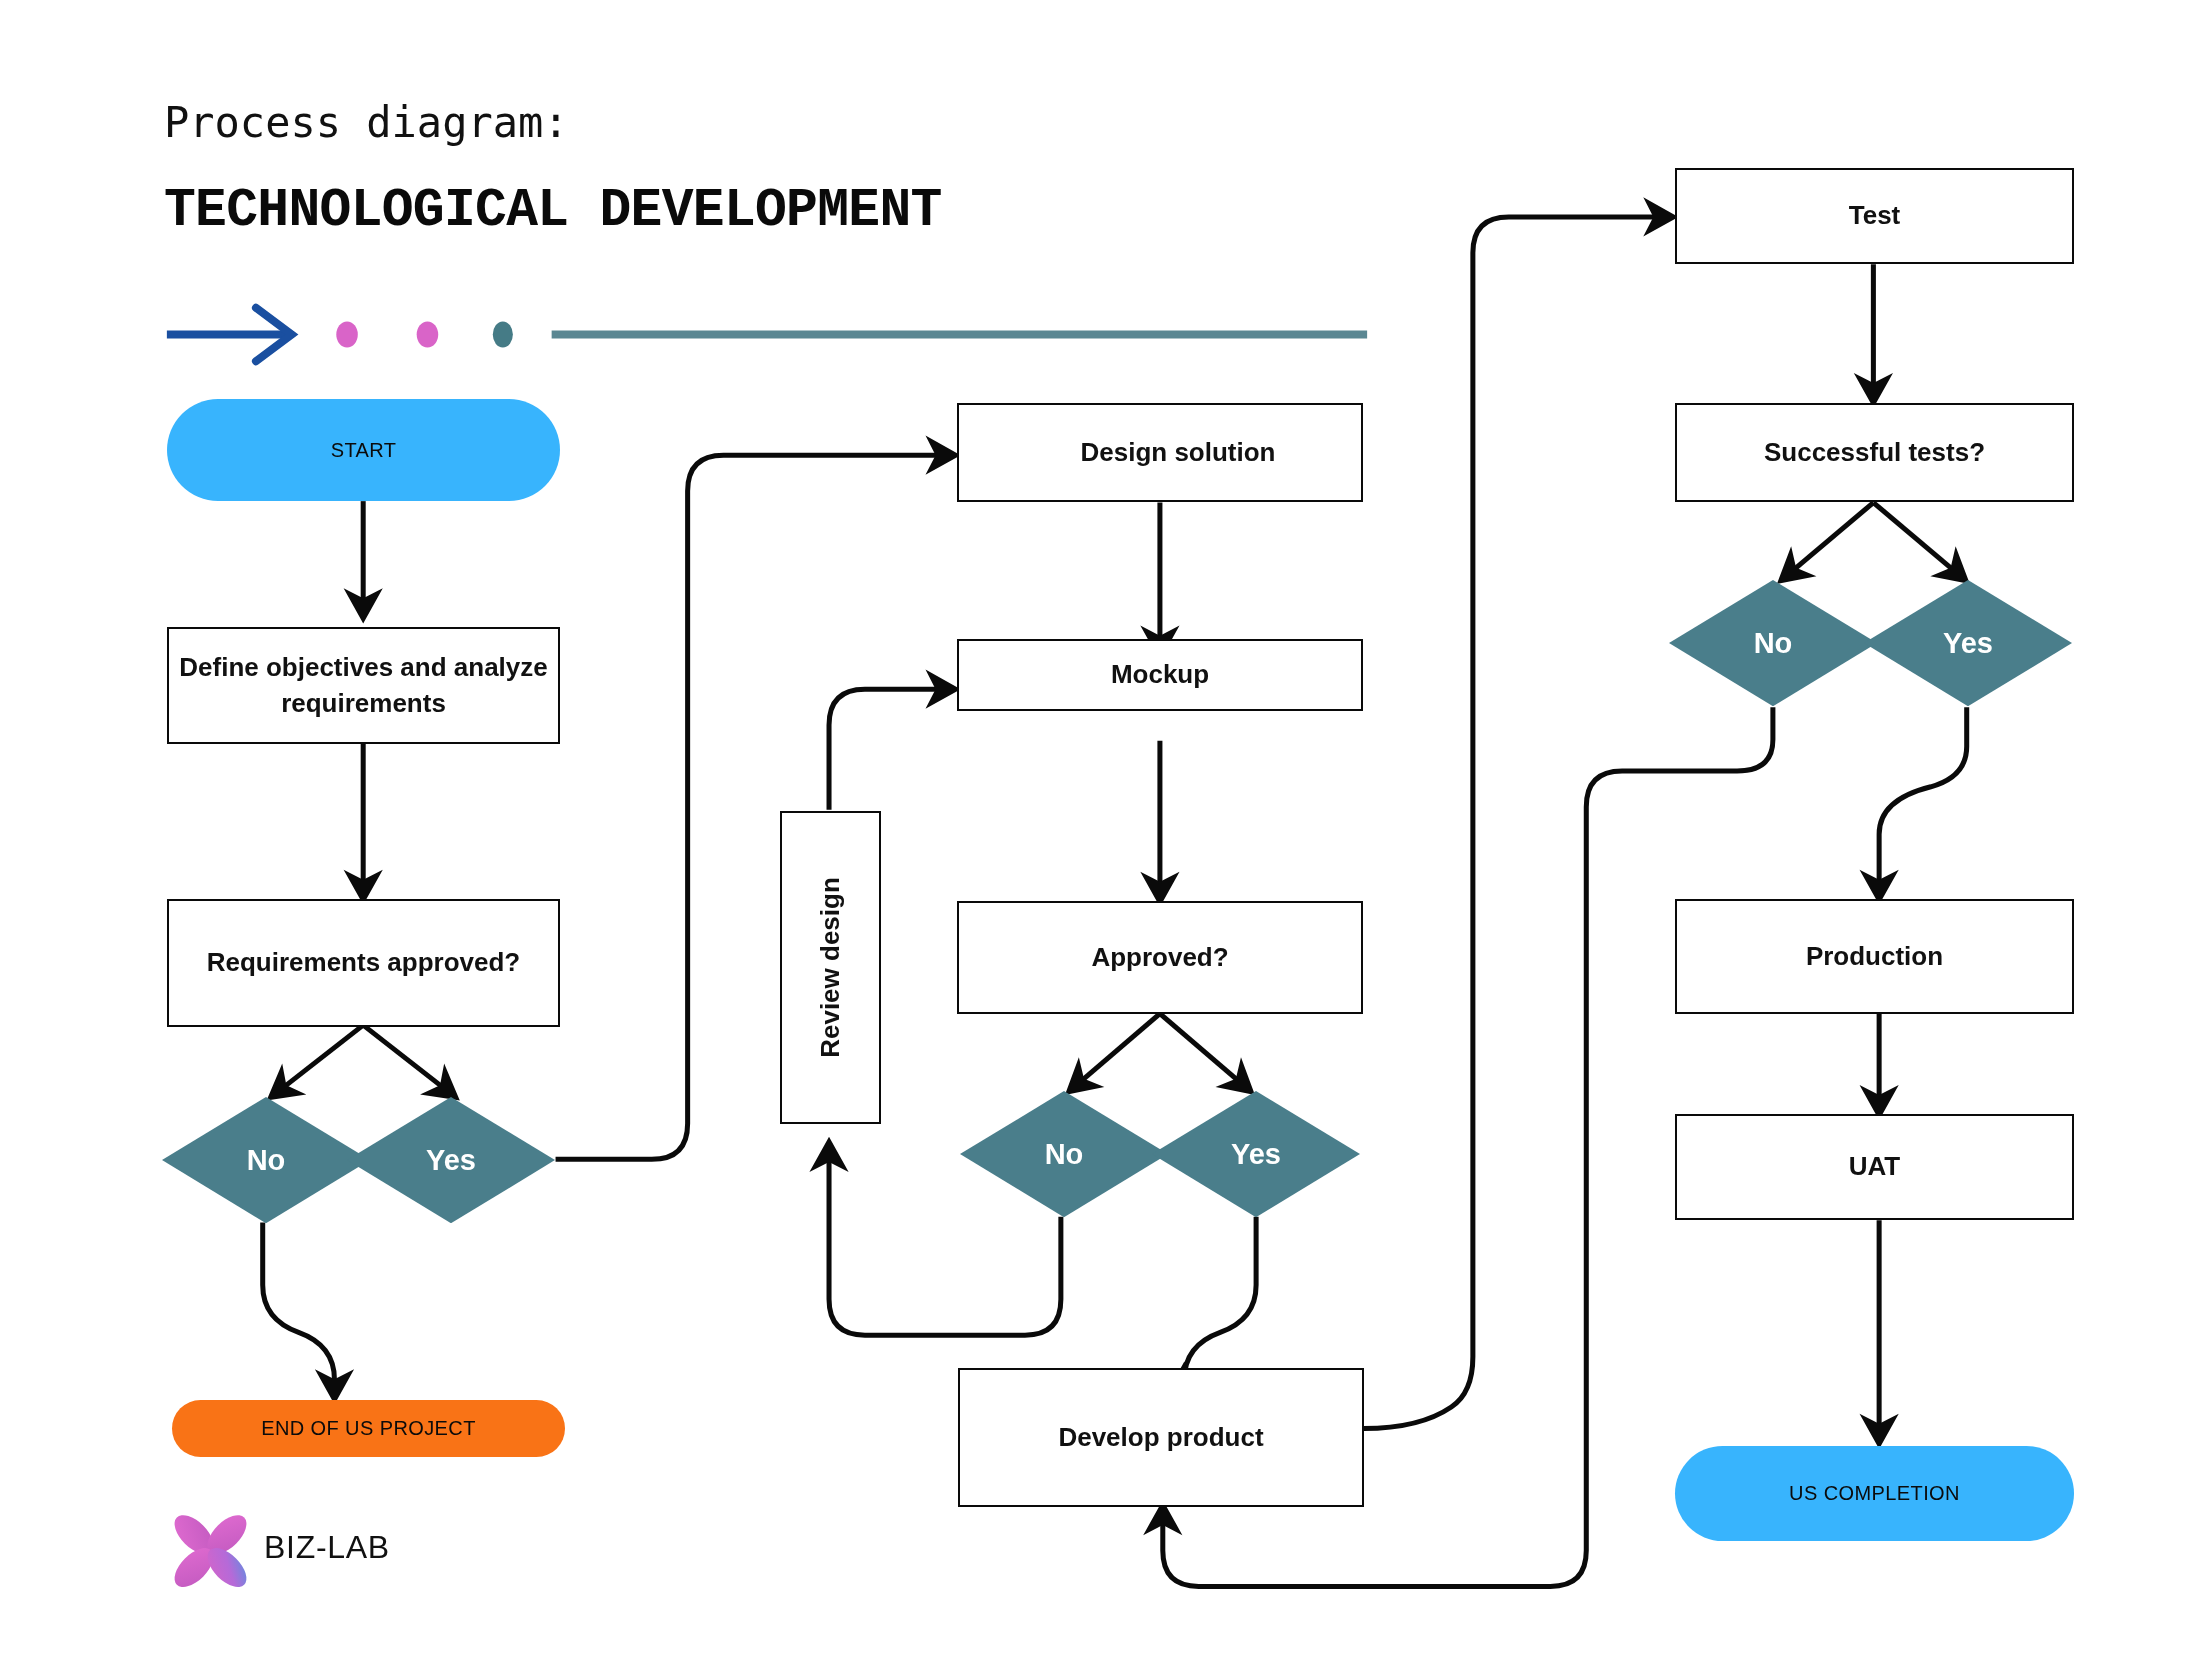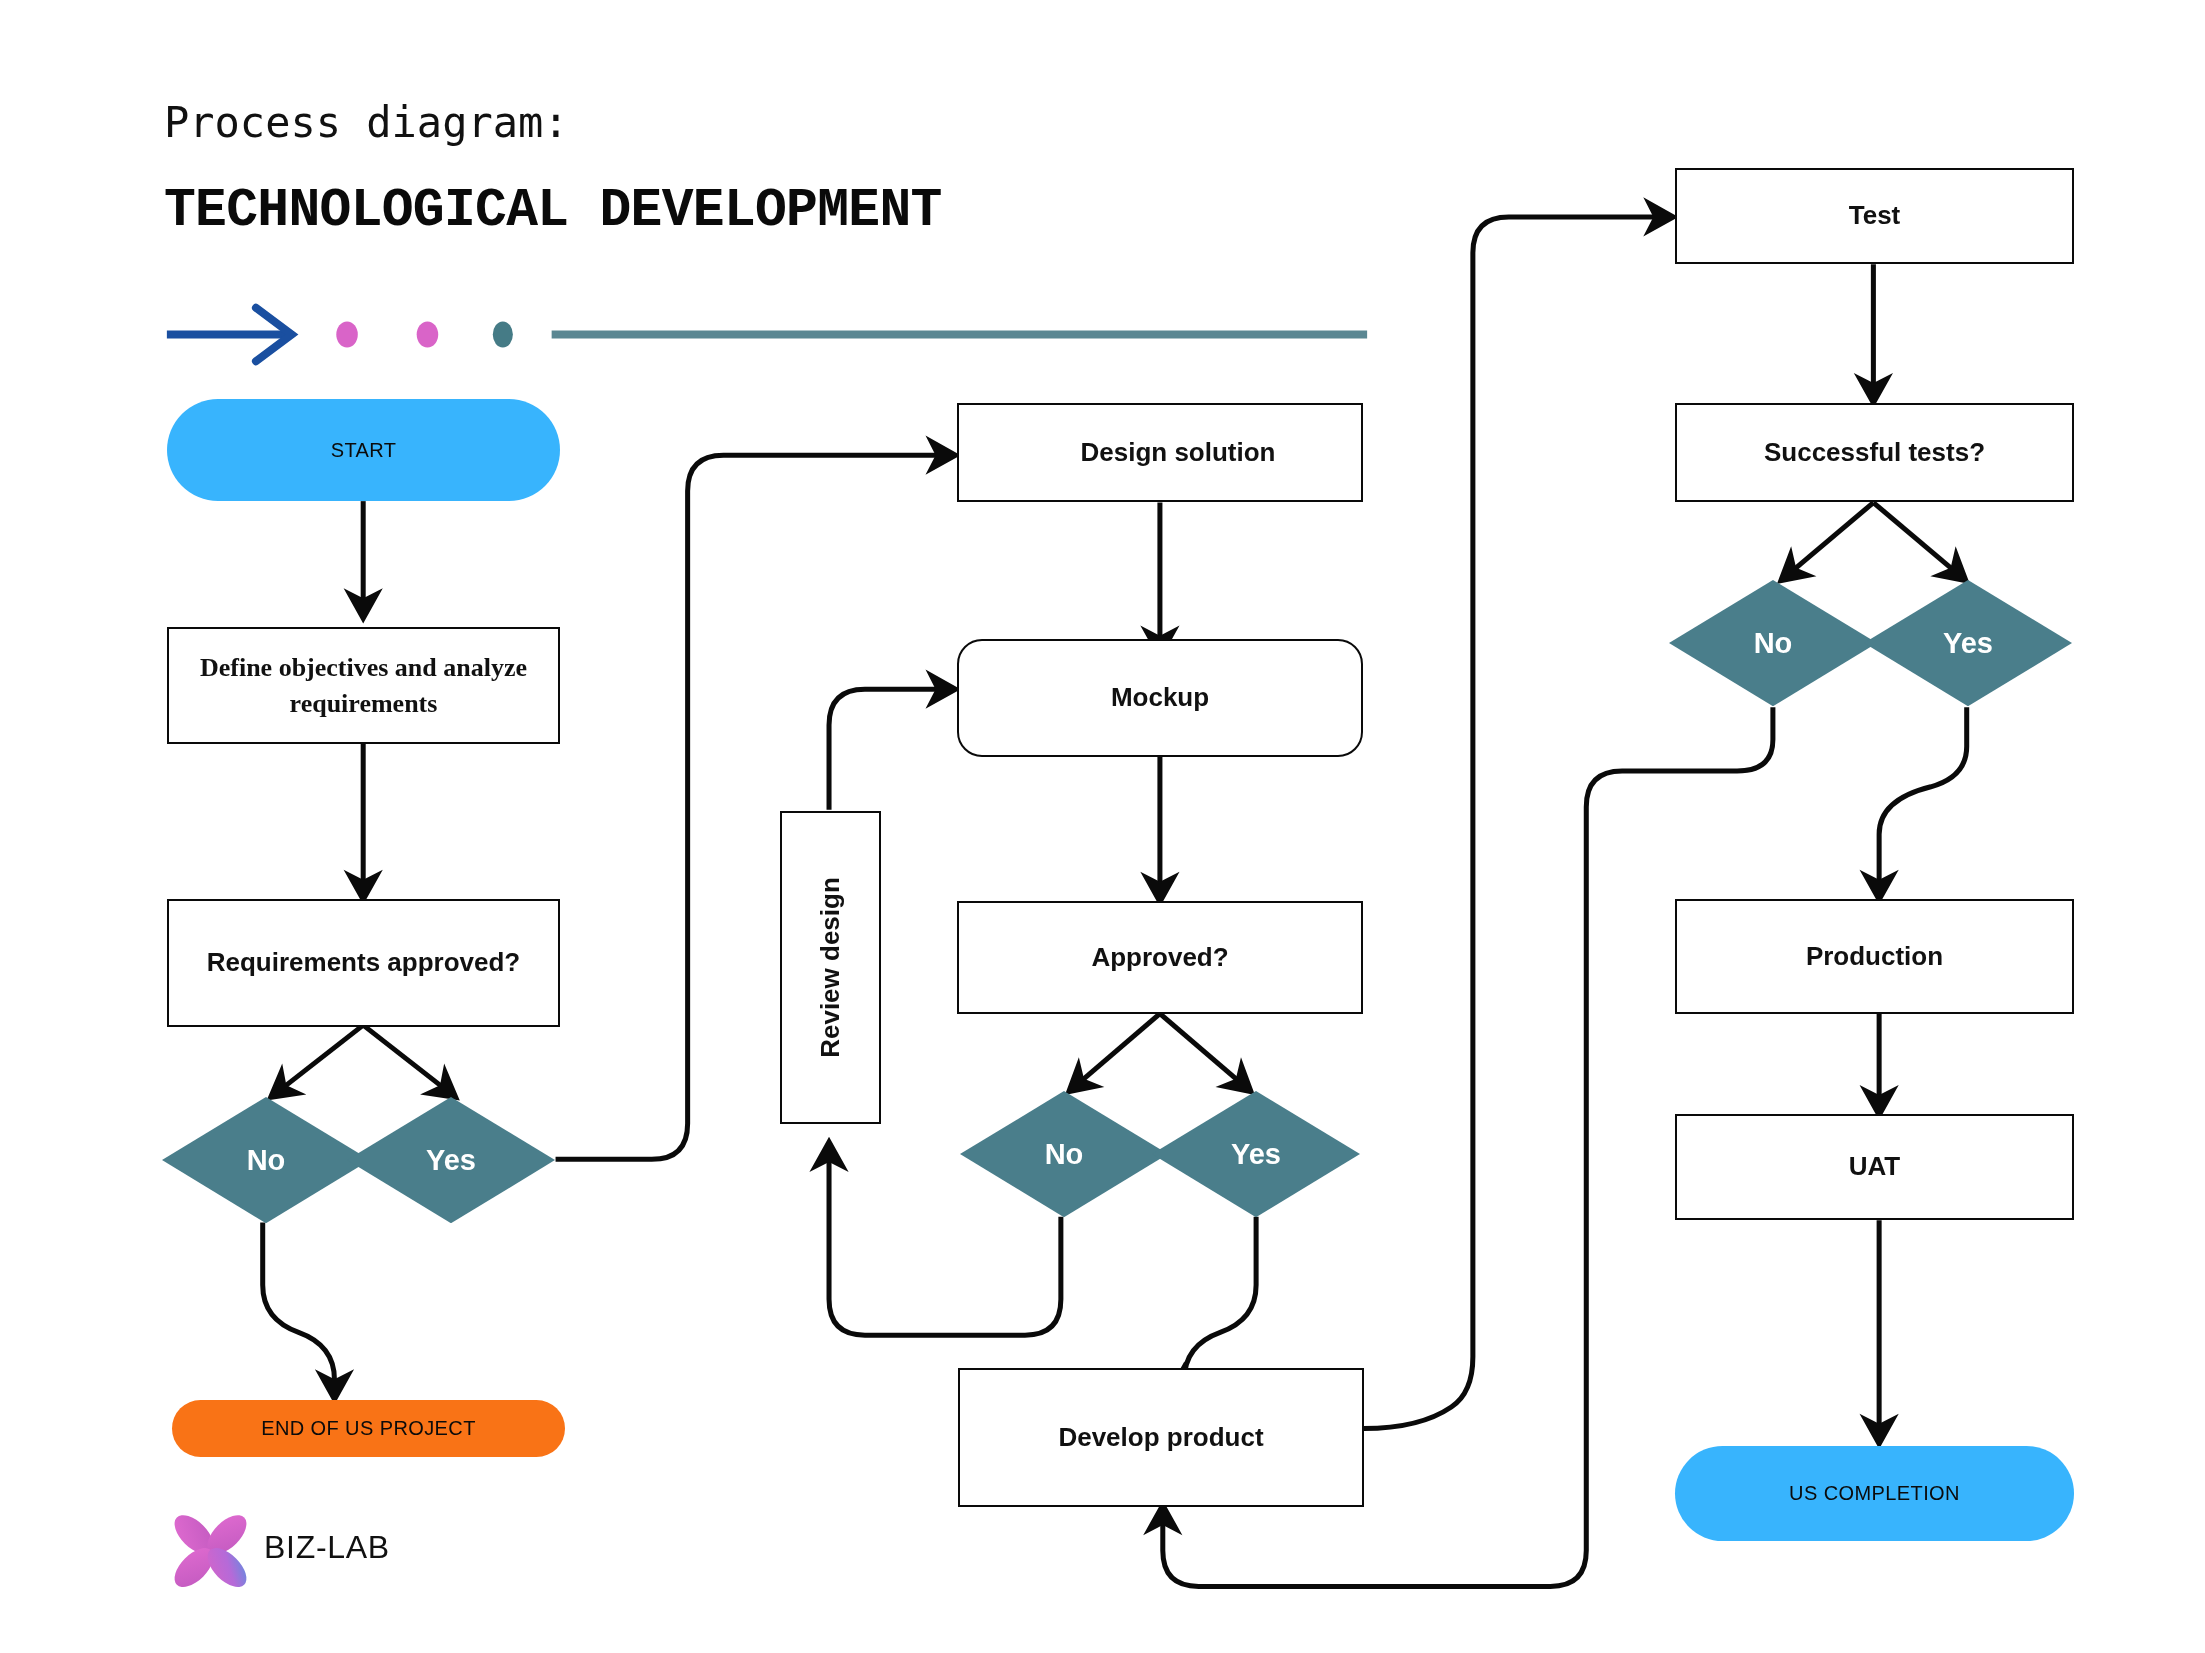--- a/index.html
+++ b/index.html
@@ -109,21 +109,21 @@
       <path d="M2618,1412 L2618,1552" marker-end="url(#ah)"></path>
 
       <path d="M2618,1700 L2618,2010" marker-end="url(#ah)"></path>
     </g>
   </svg>
 
   <div class="node pill" style="left:167px;top:399px;width:393px;height:102px;background:#38b4fd;">
     <span>START</span>
   </div>
 
-  <div class="node rect" style="left:167px;top:627px;width:393px;height:117px;font-family:Liberation Serif, serif;">
+  <div class="node rect" style="left:167px;top:627px;width:393px;height:117px;">
     <span>Define objectives and analyze requirements</span>
   </div>
 
   <div class="node rect" style="left:167px;top:899px;width:393px;height:128px;">
     <span>Requirements approved?</span>
   </div>
 
   <div class="diam" style="left:162px;top:1097px;width:208px;height:126px;">
     <svg class="shape" viewBox="0 0 290 176" preserveAspectRatio="none">
       <polygon points="145,0 290,88 145,176 0,88" fill="#4a7e8b"></polygon>
@@ -139,21 +139,21 @@
   </div>
 
   <div class="node pill" style="left:172px;top:1400px;width:393px;height:57px;background:#f97316;">
     <span>END OF US PROJECT</span>
   </div>
 
   <div class="node rect" style="left:957px;top:403px;width:406px;height:99px;padding-left:46px;">
     <span>Design solution</span>
   </div>
 
-  <div class="node rect" style="left:957px;top:639px;width:406px;height:118px;border-radius:25px;">
+  <div class="node rect" style="left:957px;top:639px;width:406px;height:72px;">
     <span>Mockup</span>
   </div>
 
   <div class="node vrect" style="left:780px;top:811px;width:101px;height:313px;">
     <span>Review design</span>
   </div>
 
   <div class="node rect" style="left:957px;top:901px;width:406px;height:113px;">
     <span>Approved?</span>
   </div>

